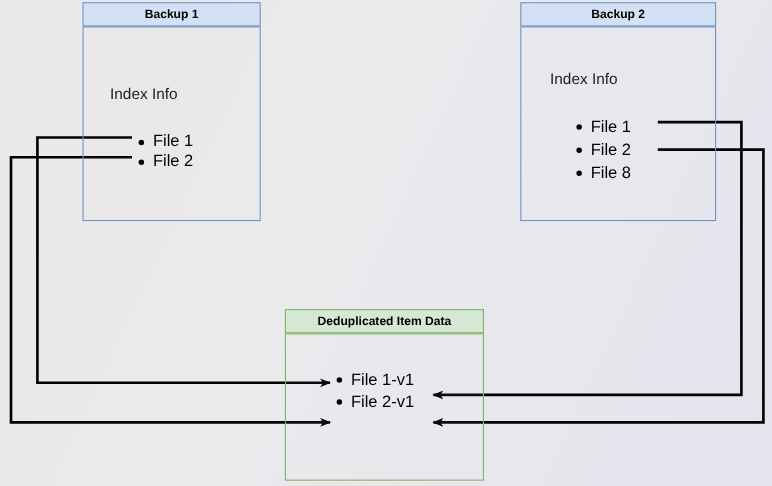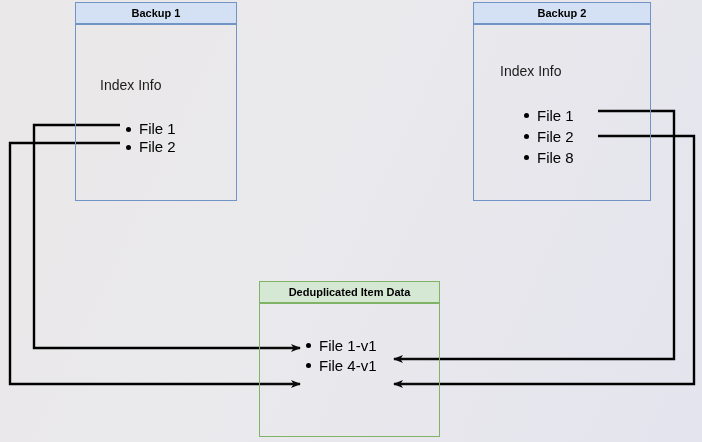--- a/index.html
+++ b/index.html
@@ -112,16 +112,16 @@
       <li>File 8</li>
     </ul>
   </div>
 </div>
 
 <div class="node green" id="dd">
   <div class="hdr">Deduplicated Item Data</div>
   <div class="body">
     <ul class="filelist">
       <li>File 1-v1</li>
-      <li>File 4-v1</li>
+      <li>File 2-v1</li>
     </ul>
   </div>
 </div>
 
 </body></html>

